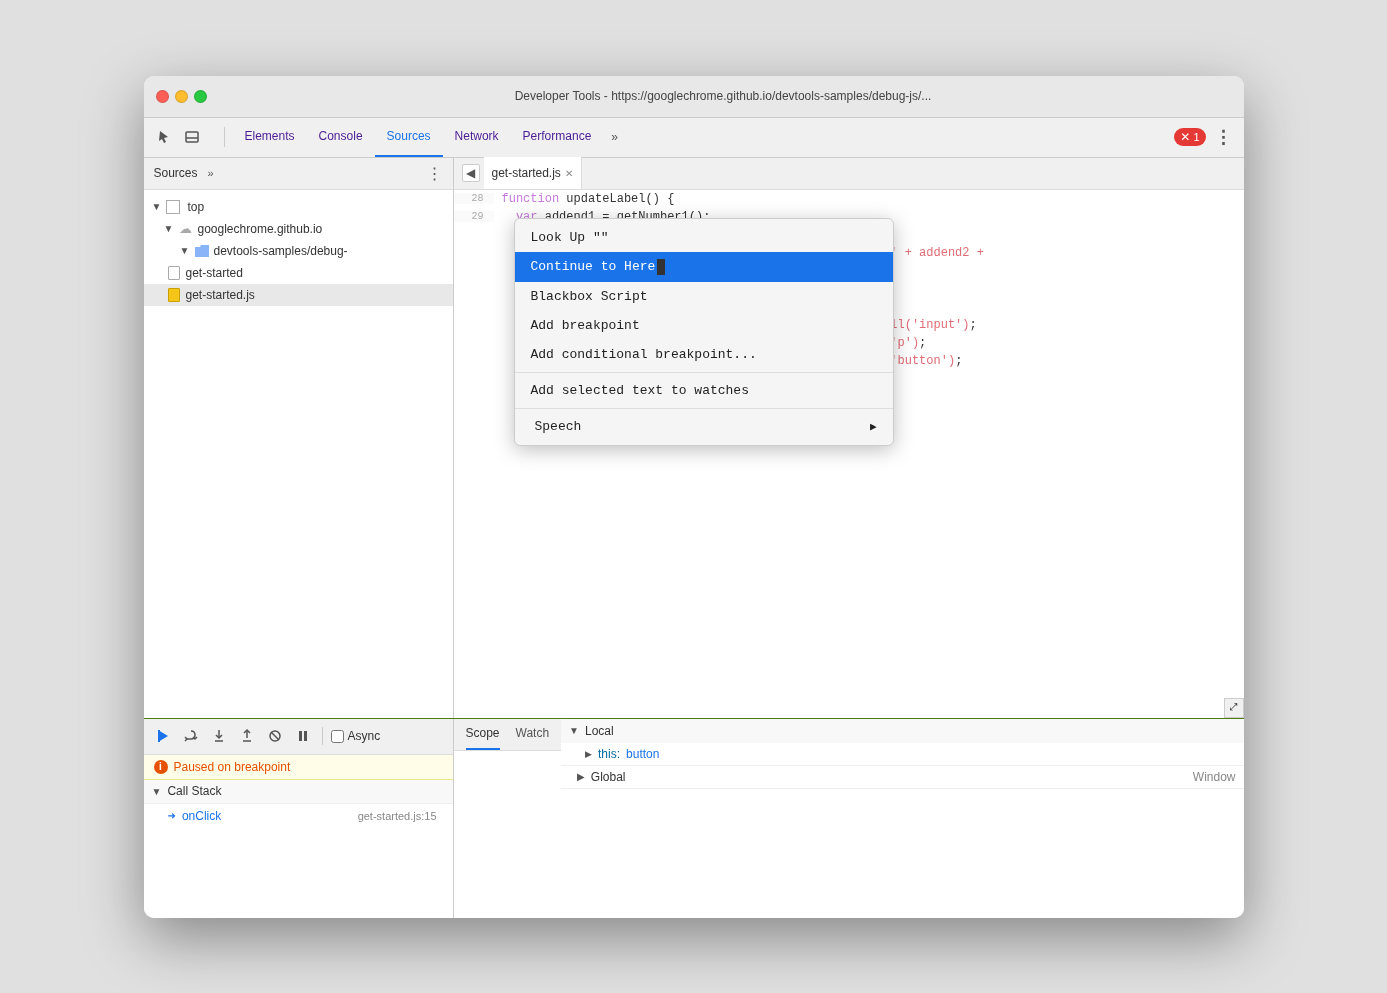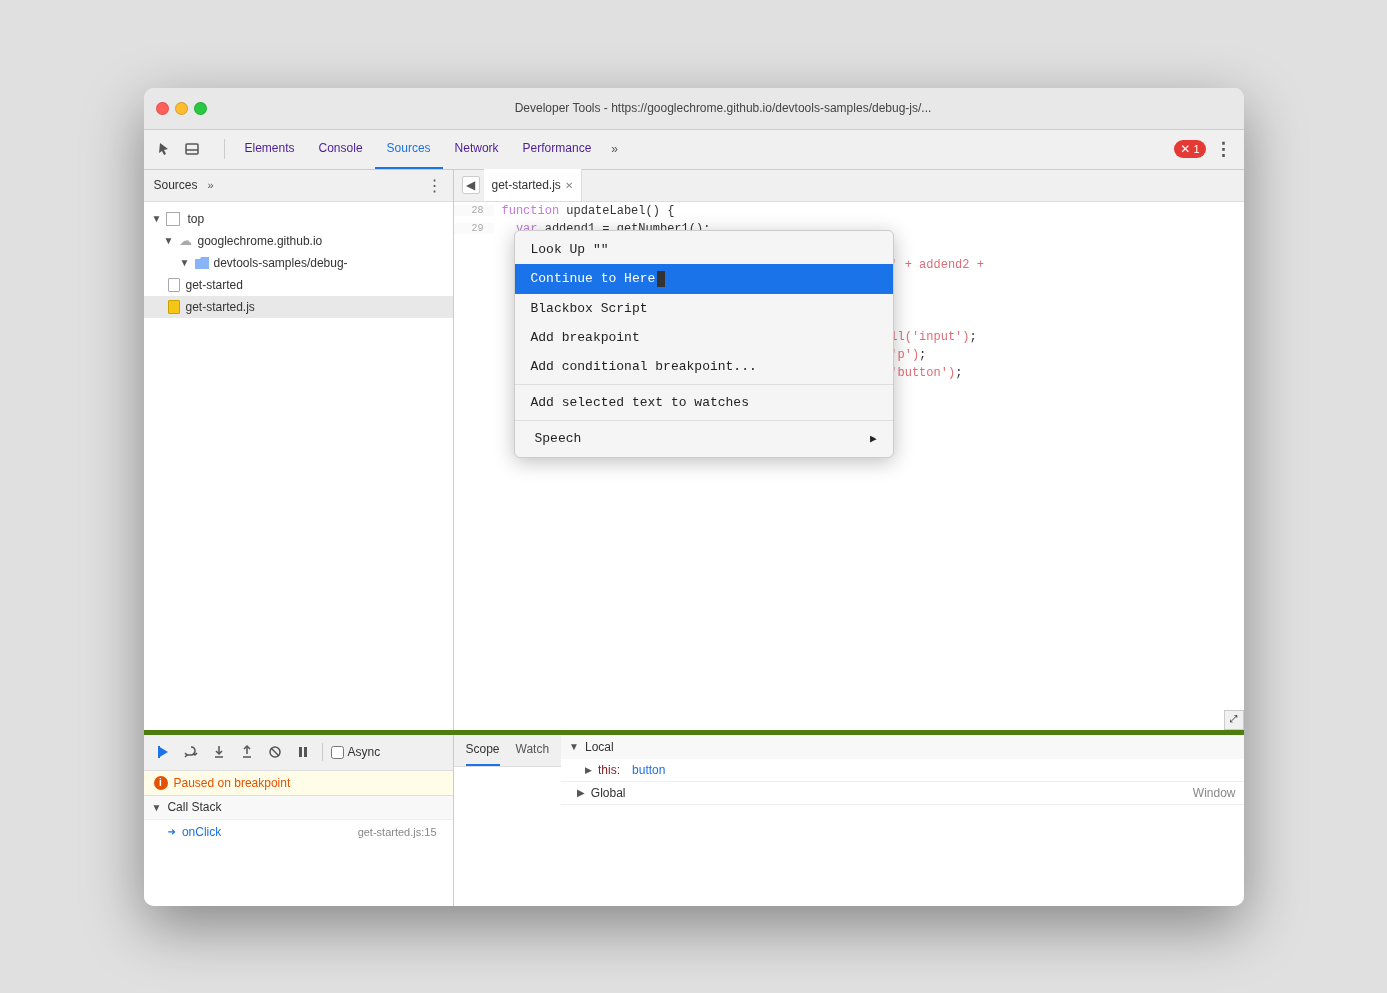--- a/index.html
+++ b/index.html
@@ -320,22 +320,22 @@
       margin: 3px 0;
     }
     .menu-submenu-row {
       display: flex;
       align-items: center;
       justify-content: space-between;
       padding-left: 20px;
     }
     
     .bottom-panel {
-      height: 176px;
-      border-top: 5px solid #4d7c0f;
+      height: 200px;
+      border-top: 1px solid #4d7c0f;
       display: flex;
       background: #fff;
     }
     .bottom-left {
       width: 310px;
       border-right: 1px solid #ccc;
       display: flex;
       flex-direction: column;
       flex-shrink: 0;
     }
@@ -485,21 +485,21 @@
       color: #333;
     }
     .scope-item {
       display: flex;
       align-items: center;
       height: 22px;
       padding: 0 8px 0 24px;
       font-size: 12px;
       color: #333;
     }
-    .scope-item .prop { color: #7f1d1d; margin-right: 12px; }
+    .scope-item .prop { color: #0369a1; margin-right: 6px; }
     .scope-item .val { color: #1a73e8; }
     .scope-global-row {
       display: flex;
       align-items: center;
       justify-content: space-between;
       height: 22px;
       padding: 0 8px 0 8px;
       font-size: 12px;
     }
     .window-label { color: #888; }

